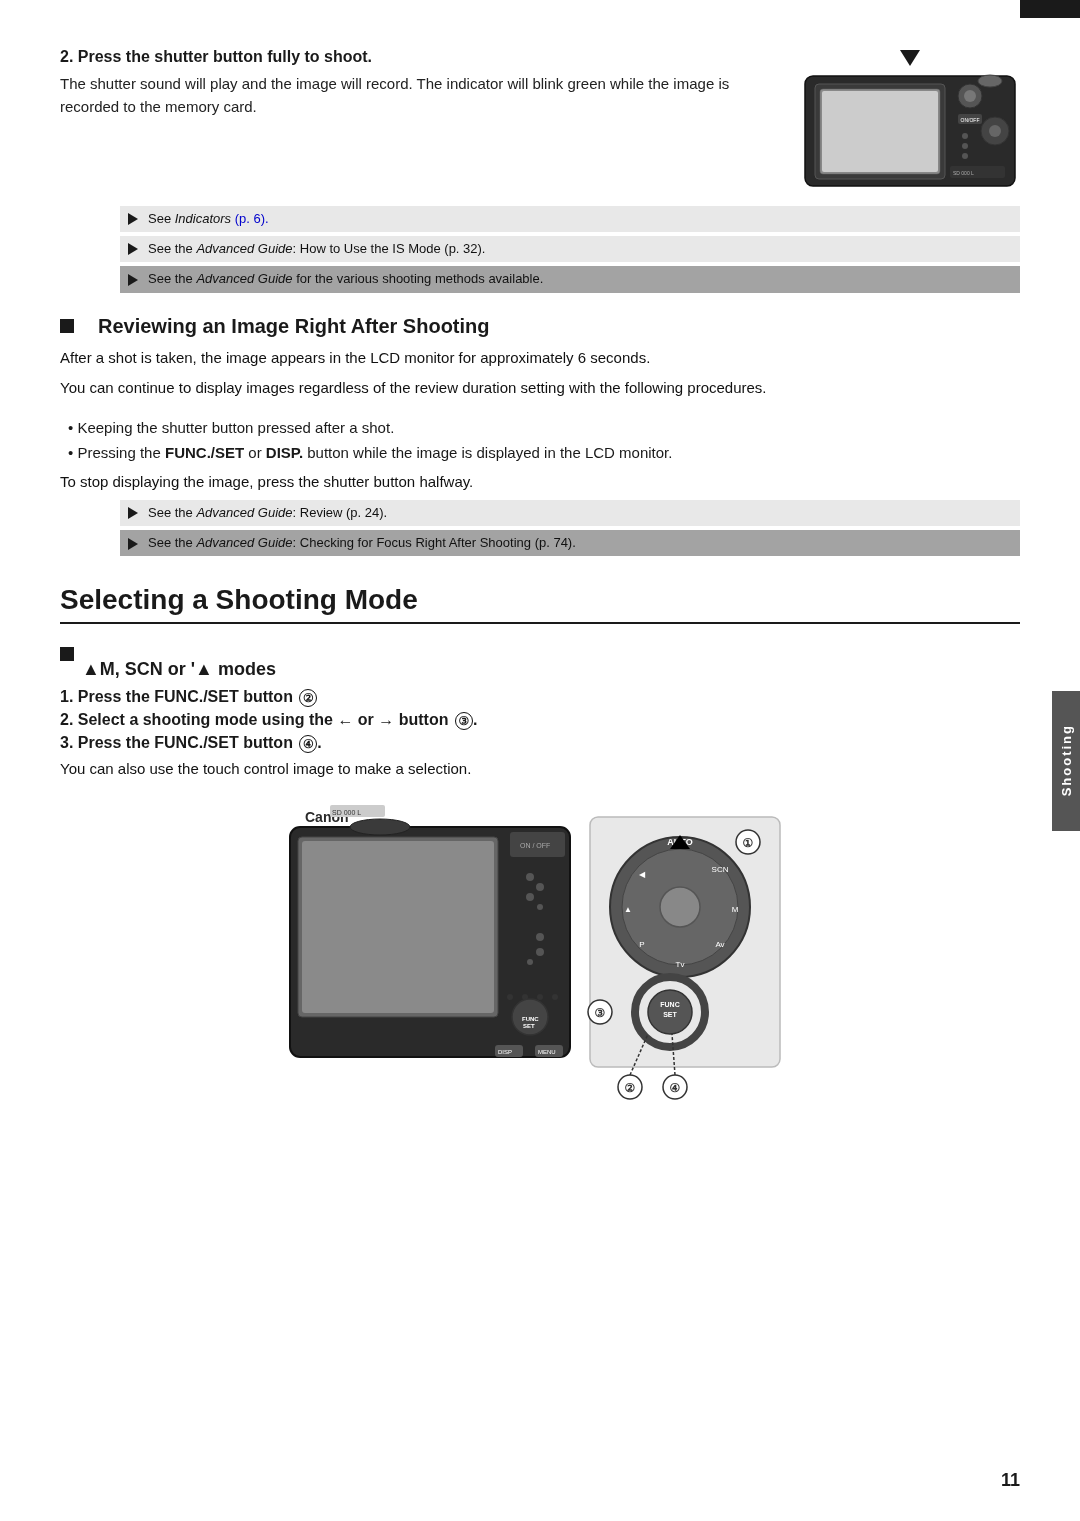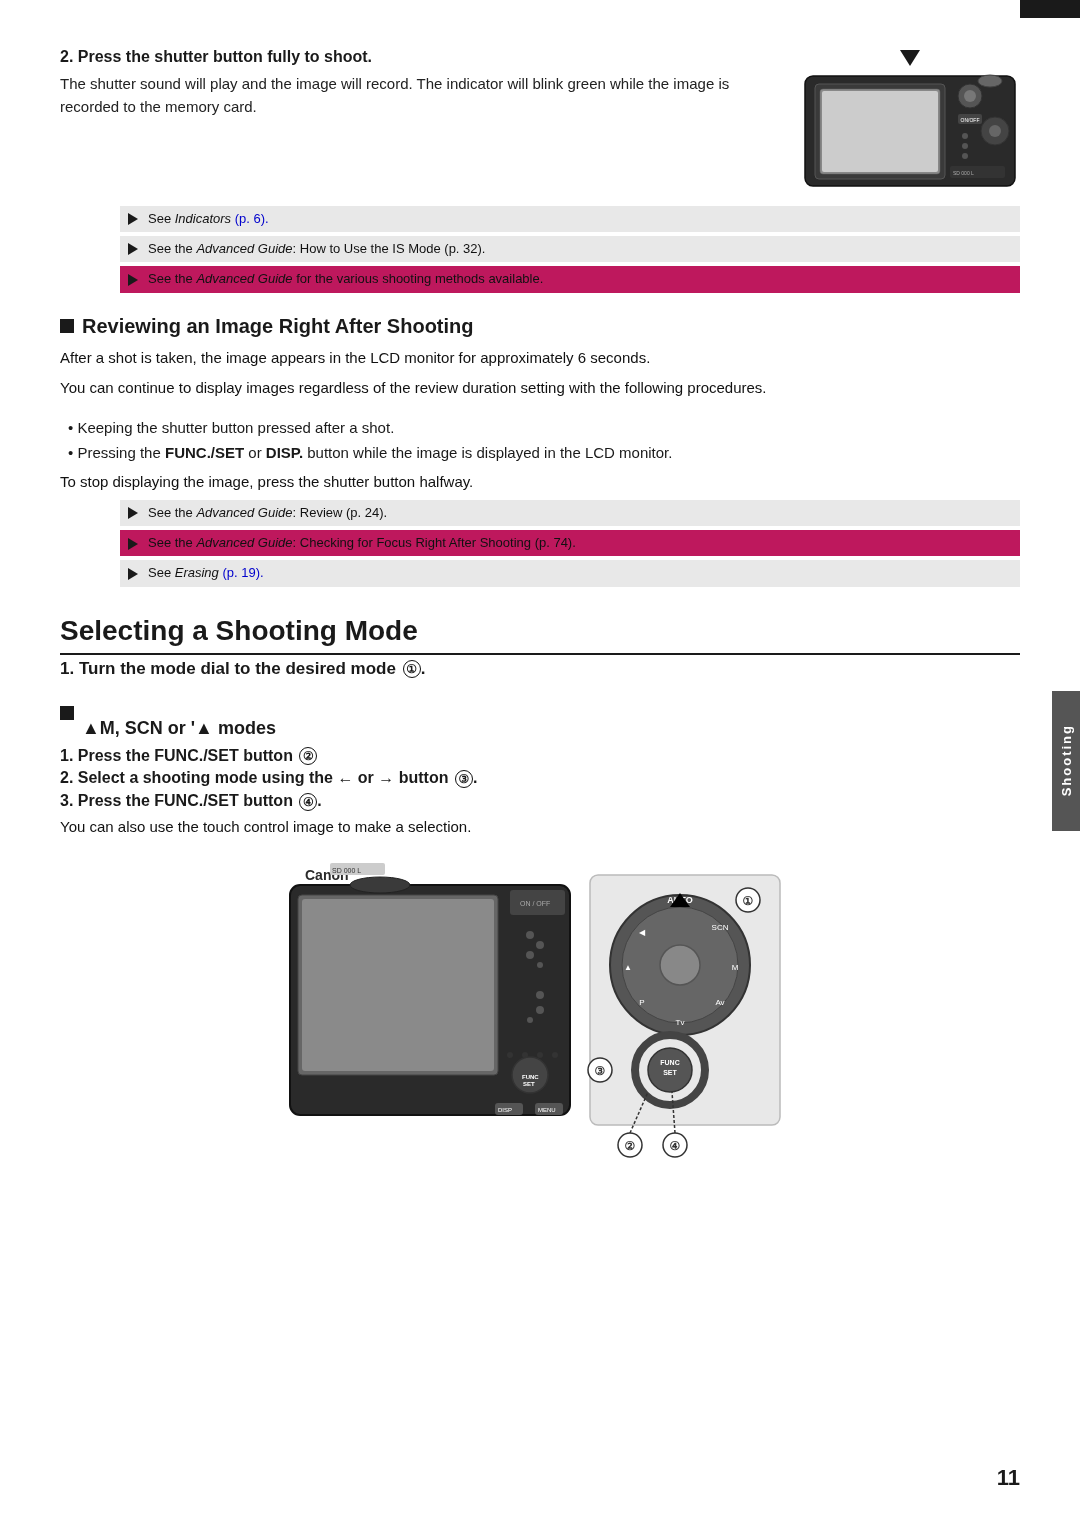--- a/index.html
+++ b/index.html
@@ -103,21 +103,21 @@
       top: 50%;
       transform: translateY(-50%);
       width: 0;
       height: 0;
       border-top: 6px solid transparent;
       border-bottom: 6px solid transparent;
       border-left: 10px solid #1a1a1a;
     }
 
     .info-box-multi {
-      background: #be185d;
+      background: #a3a3a3;
       padding: 4px 10px 4px 28px;
       margin-top: 4px;
       position: relative;
       font-size: 13px;
       line-height: 1.4;
       color: #111;
     }
 
     .info-box-multi .arrow-right {
       position: absolute;
@@ -133,20 +133,21 @@
     em {
       font-style: italic;
     }
 
     
     .section-heading-box {
       display: flex;
       align-items: center;
       margin-top: 22px;
       margin-bottom: 8px;
+      gap: 16px;
     }
 
     .black-square {
       width: 14px;
       height: 14px;
       background: #1a1a1a;
       margin-right: 8px;
       flex-shrink: 0;
     }
 
@@ -236,21 +237,21 @@
       text-orientation: mixed;
       transform: rotate(180deg);
       letter-spacing: 2px;
     }
 
     
     .page-number {
       position: absolute;
       bottom: 30px;
       right: 60px;
-      font-size: 22px;
+      font-size: 18px;
       font-weight: bold;
     }
 
     .circled-num {
       display: inline-block;
       width: 18px;
       height: 18px;
       border: 1.5px solid #111;
       border-radius: 50%;
       text-align: center;
@@ -351,31 +352,24 @@
 
   <div class="info-boxes-group2">
     <div class="info-box">
       <div class="arrow-right"></div>
       See the <em>Advanced Guide</em>: Review (p. 24).
     </div>
     <div class="info-box-multi">
       <div class="arrow-right"></div>
       See the <em>Advanced Guide</em>: Checking for Focus Right After Shooting (p. 74).
     </div>
-    <div class="info-box">
-      <div class="arrow-right"></div>
-      See <em>Erasing</em> <span class="link">(p. 19).</span>
-    </div>
   </div>
 
   <div class="main-section-title">Selecting a Shooting Mode</div>
 
-  <div class="step-numbered">
-    <strong>1.</strong> Turn the mode dial to the desired mode <span class="circled-num">①</span>.
-  </div>
 
   <div class="sub-section-heading">
     <div class="black-square"></div>
     <div class="section-heading" style="font-size:18px;margin-top:31px;">
       ▲M, SCN  or  '▲  modes
     </div>
   </div>
 
   <div class="sub-step">
     <strong>1. Press the FUNC./SET button <span class="circled-num">②</span></strong>

